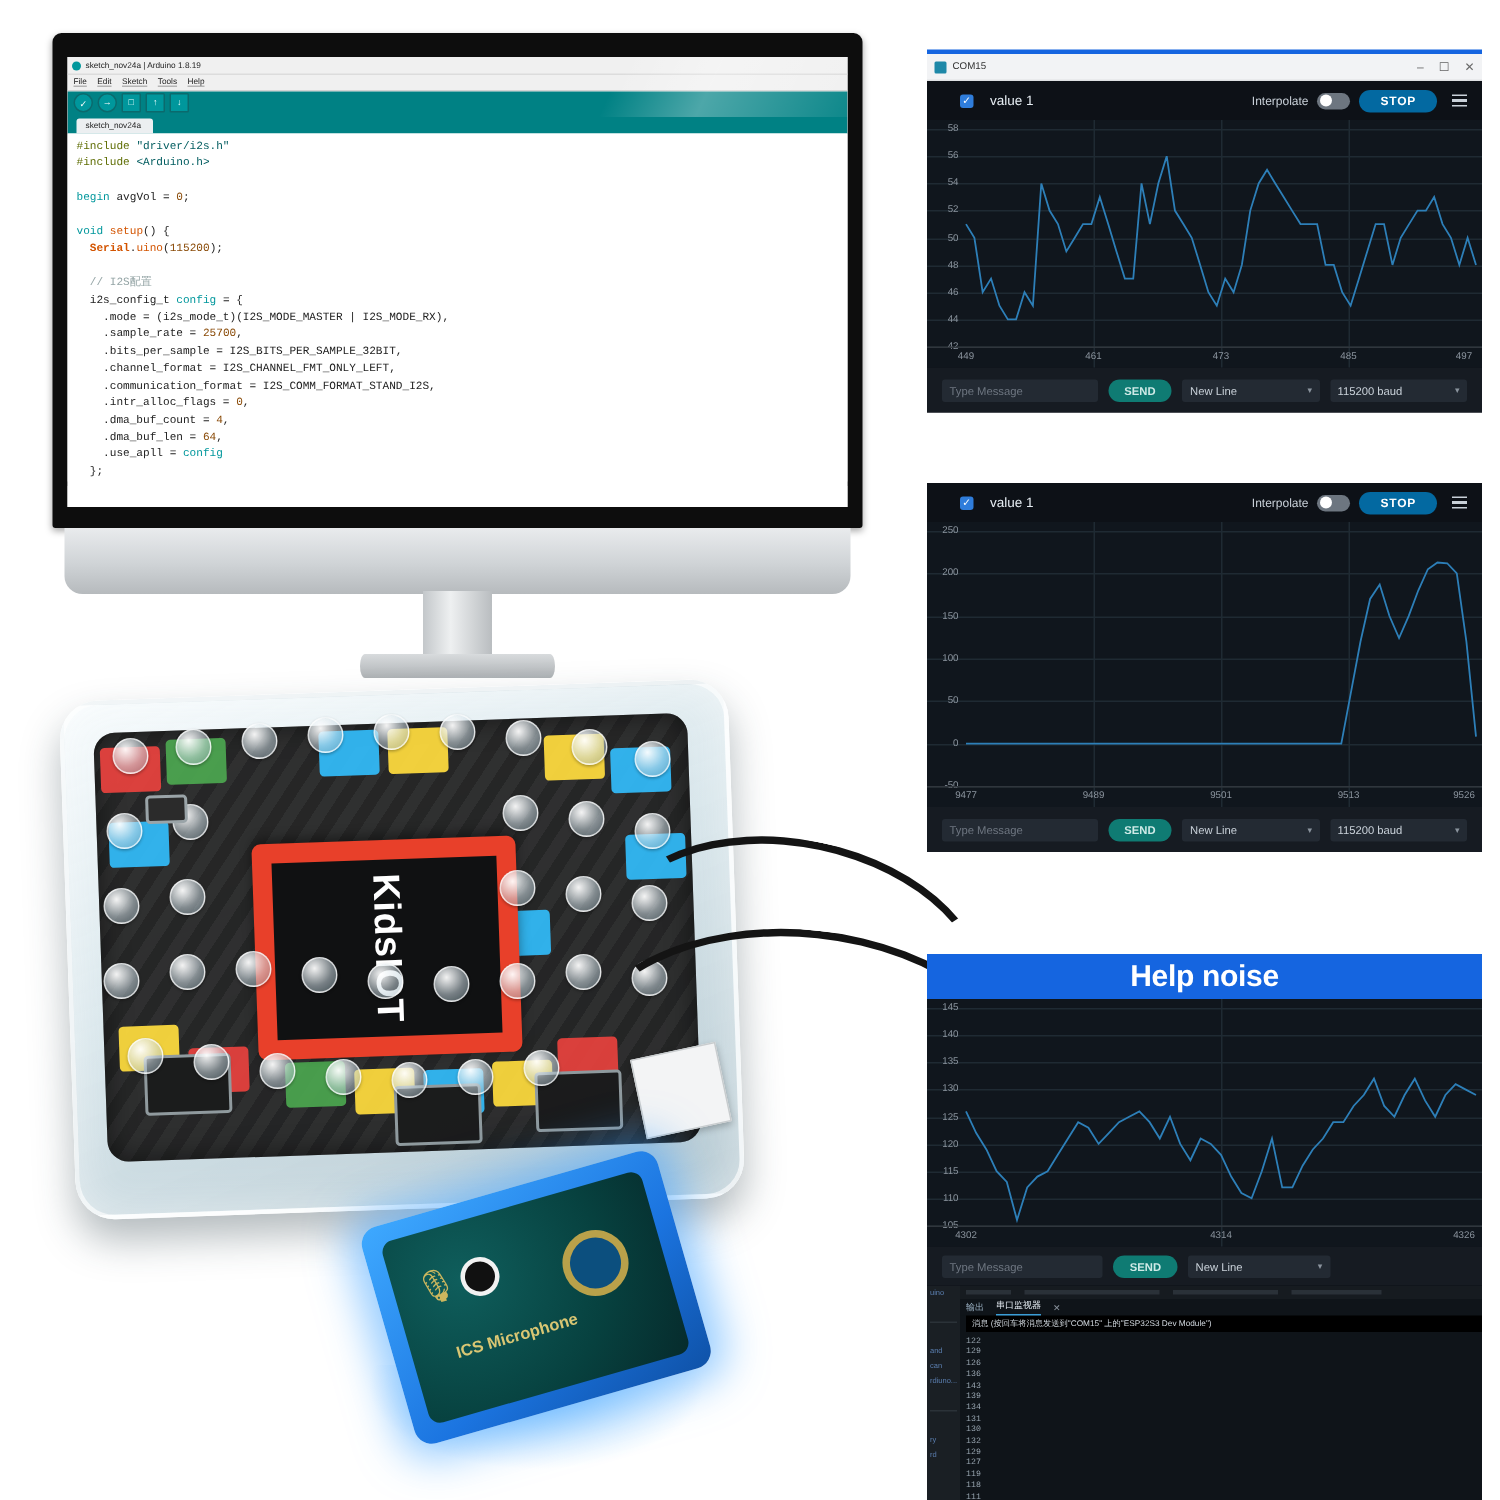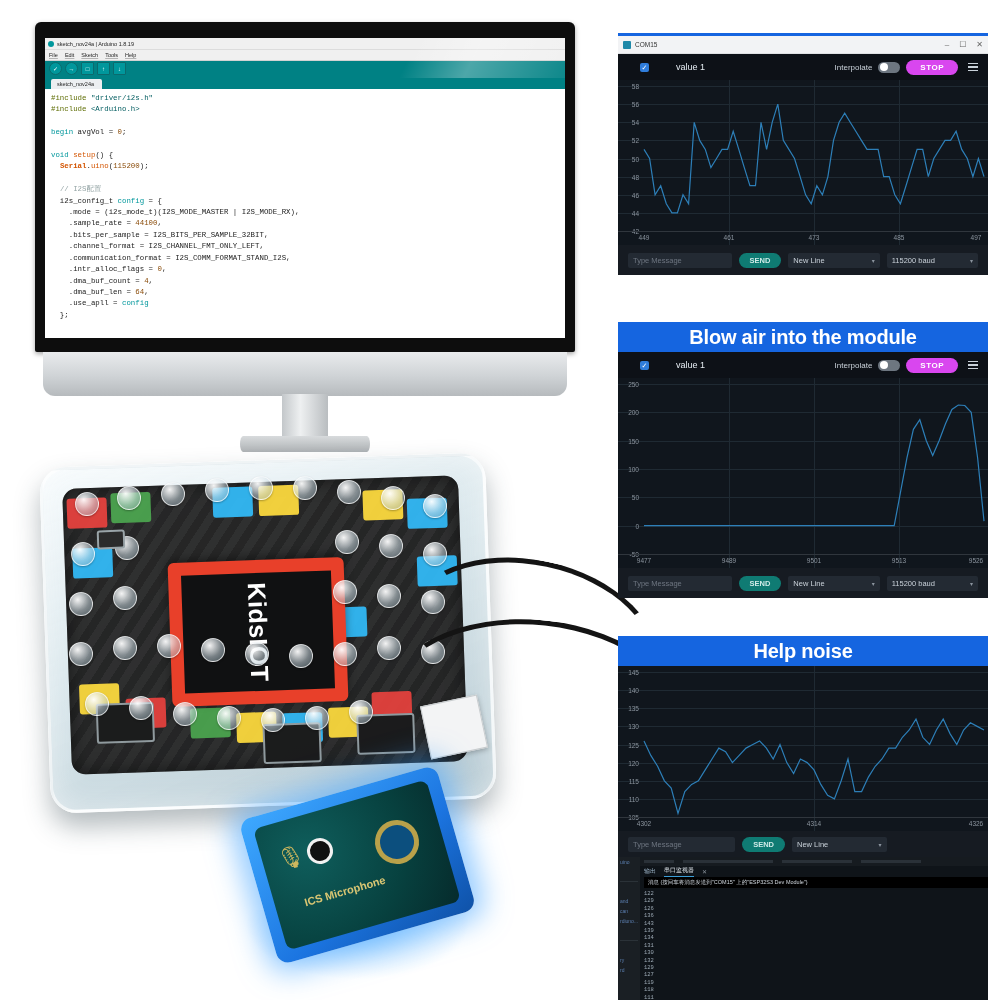--- a/index.html
+++ b/index.html
@@ -99,26 +99,26 @@
   .winbar{height:17px;background:#f2f3f5;border-bottom:1px solid #dfe1e4;display:flex;align-items:center;padding:0 5px;}
   .winbar .wicon{width:8px;height:8px;background:#1e88a8;border-radius:1px;margin-right:4px;}
   .winbar .wtitle{font-size:6.5px;color:#333;flex:1;}
   .winbar .wctrl{font-size:8px;color:#666;margin-left:10px;}
   .topstripe{height:3px;background:#1565e0;}
 
   .plotwin{background:#0d1117;}
   .plot-toolbar{height:26px;display:flex;align-items:center;padding:0 10px 0 22px;gap:6px;}
   .chk{width:9px;height:9px;border-radius:2px;background:#2f7ddb;display:flex;align-items:center;justify-content:center;
     color:#fff;font-size:7px;line-height:1;}
-  .series-label{color:#e6edf3;font-size:9px;margin-left:21px;}
+  .series-label{color:#e6edf3;font-size:9px;margin-left:5px;}
   .spacer{flex:1;}
   .interp-label{color:#c9d1d9;font-size:8px;}
   .toggle{width:22px;height:11px;border-radius:6px;background:#6d7680;position:relative;}
   .toggle::after{content:"";position:absolute;left:1.5px;top:1.5px;width:8px;height:8px;border-radius:50%;background:#fff;}
-  .stopbtn{background:#d946ef;color:#fff;font-size:8px;font-weight:bold;border-radius:10px;padding:3px 14px;letter-spacing:.5px;}
+  .stopbtn{background:#0369a1;color:#fff;font-size:8px;font-weight:bold;border-radius:10px;padding:3px 14px;letter-spacing:.5px;}
   .menu-icon{display:flex;flex-direction:column;gap:2px;margin-left:4px;}
   .menu-icon i{display:block;width:10px;height:1.5px;background:#c9d1d9;}
 
   .plot{position:relative;background:#10161d;}
   .plot .grid-v,.plot .grid-h{position:absolute;background:#1f2a33;}
   .plot .grid-v{width:1px;top:0;bottom:0;}
   .plot .grid-h{height:1px;left:0;right:0;}
   .ylab{position:absolute;color:#8b949e;font-size:6.5px;transform:translateY(-50%);text-align:right;}
   .xlab{position:absolute;color:#8b949e;font-size:6.5px;transform:translateX(-50%);}
   .xaxis-line{position:absolute;left:0;right:0;height:1px;background:#30363d;}
@@ -181,21 +181,21 @@
 <span class="pre">#include</span> <span class="str">&lt;Arduino.h&gt;</span>
 
 <span class="kw">begin</span> avgVol = <span class="num">0</span>;
 
 <span class="kw">void</span> <span class="fn">setup</span>() {
   <span class="cls">Serial</span>.<span class="fn">uino</span>(<span class="num">115200</span>);
 
   <span class="com">// I2S配置</span>
   i2s_config_t <span class="lit">config</span> = {
     .mode = (i2s_mode_t)(I2S_MODE_MASTER | I2S_MODE_RX),
-    .sample_rate = <span class="num">44100</span>,
+    .sample_rate = <span class="num">25700</span>,
     .bits_per_sample = I2S_BITS_PER_SAMPLE_32BIT,
     .channel_format = I2S_CHANNEL_FMT_ONLY_LEFT,
     .communication_format = I2S_COMM_FORMAT_STAND_I2S,
     .intr_alloc_flags = <span class="num">0</span>,
     .dma_buf_count = <span class="num">4</span>,
     .dma_buf_len = <span class="num">64</span>,
     .use_apll = <span class="lit">config</span>
   };</div>
           <div class="ide-bottomfade"></div>
         </div>
@@ -356,21 +356,20 @@
         </div>
         <div class="sel sel-baud">
           <span>115200 baud</span>
           <span class="cv">▾</span>
         </div>
       </div>
     </div>
   </div>
 
   <div class="panel p2">
-    <div class="panel-title">Blow air into the module</div>
     <div class="plotwin">
       <div class="plot-toolbar">
         <div class="chk">✓</div>
         <div class="series-label">value 1</div>
         <div class="spacer"></div>
         <div class="interp-label">Interpolate</div>
         <div class="toggle"></div>
         <div class="stopbtn">STOP</div>
         <div class="menu-icon">
             <i></i>

